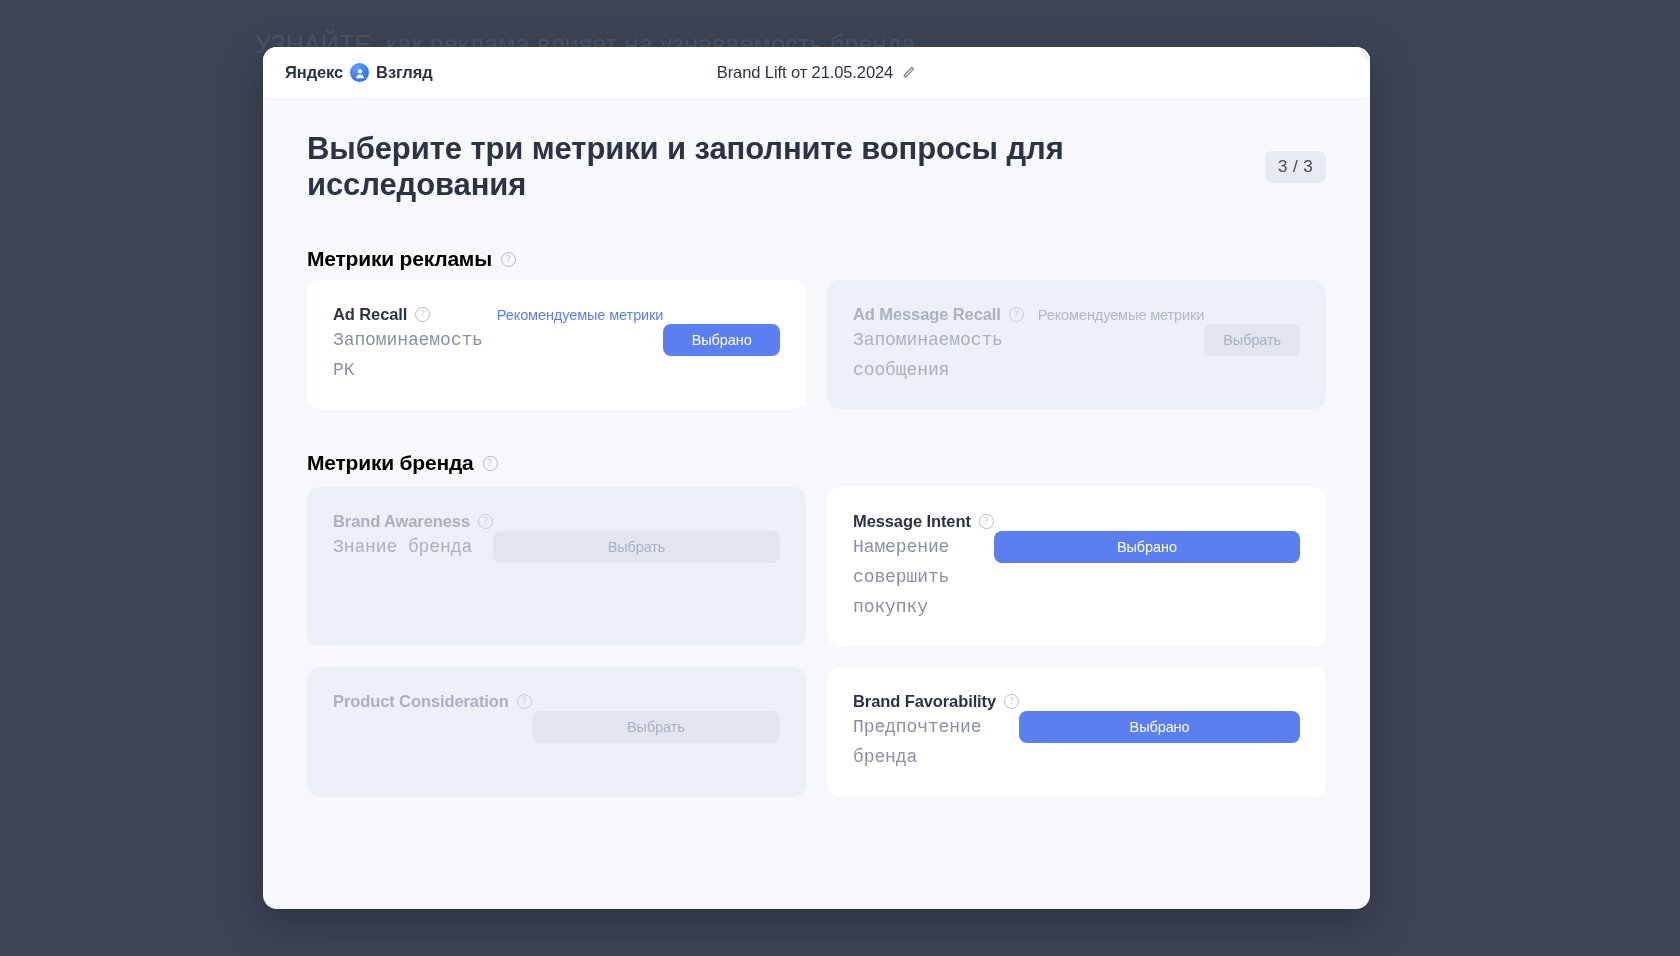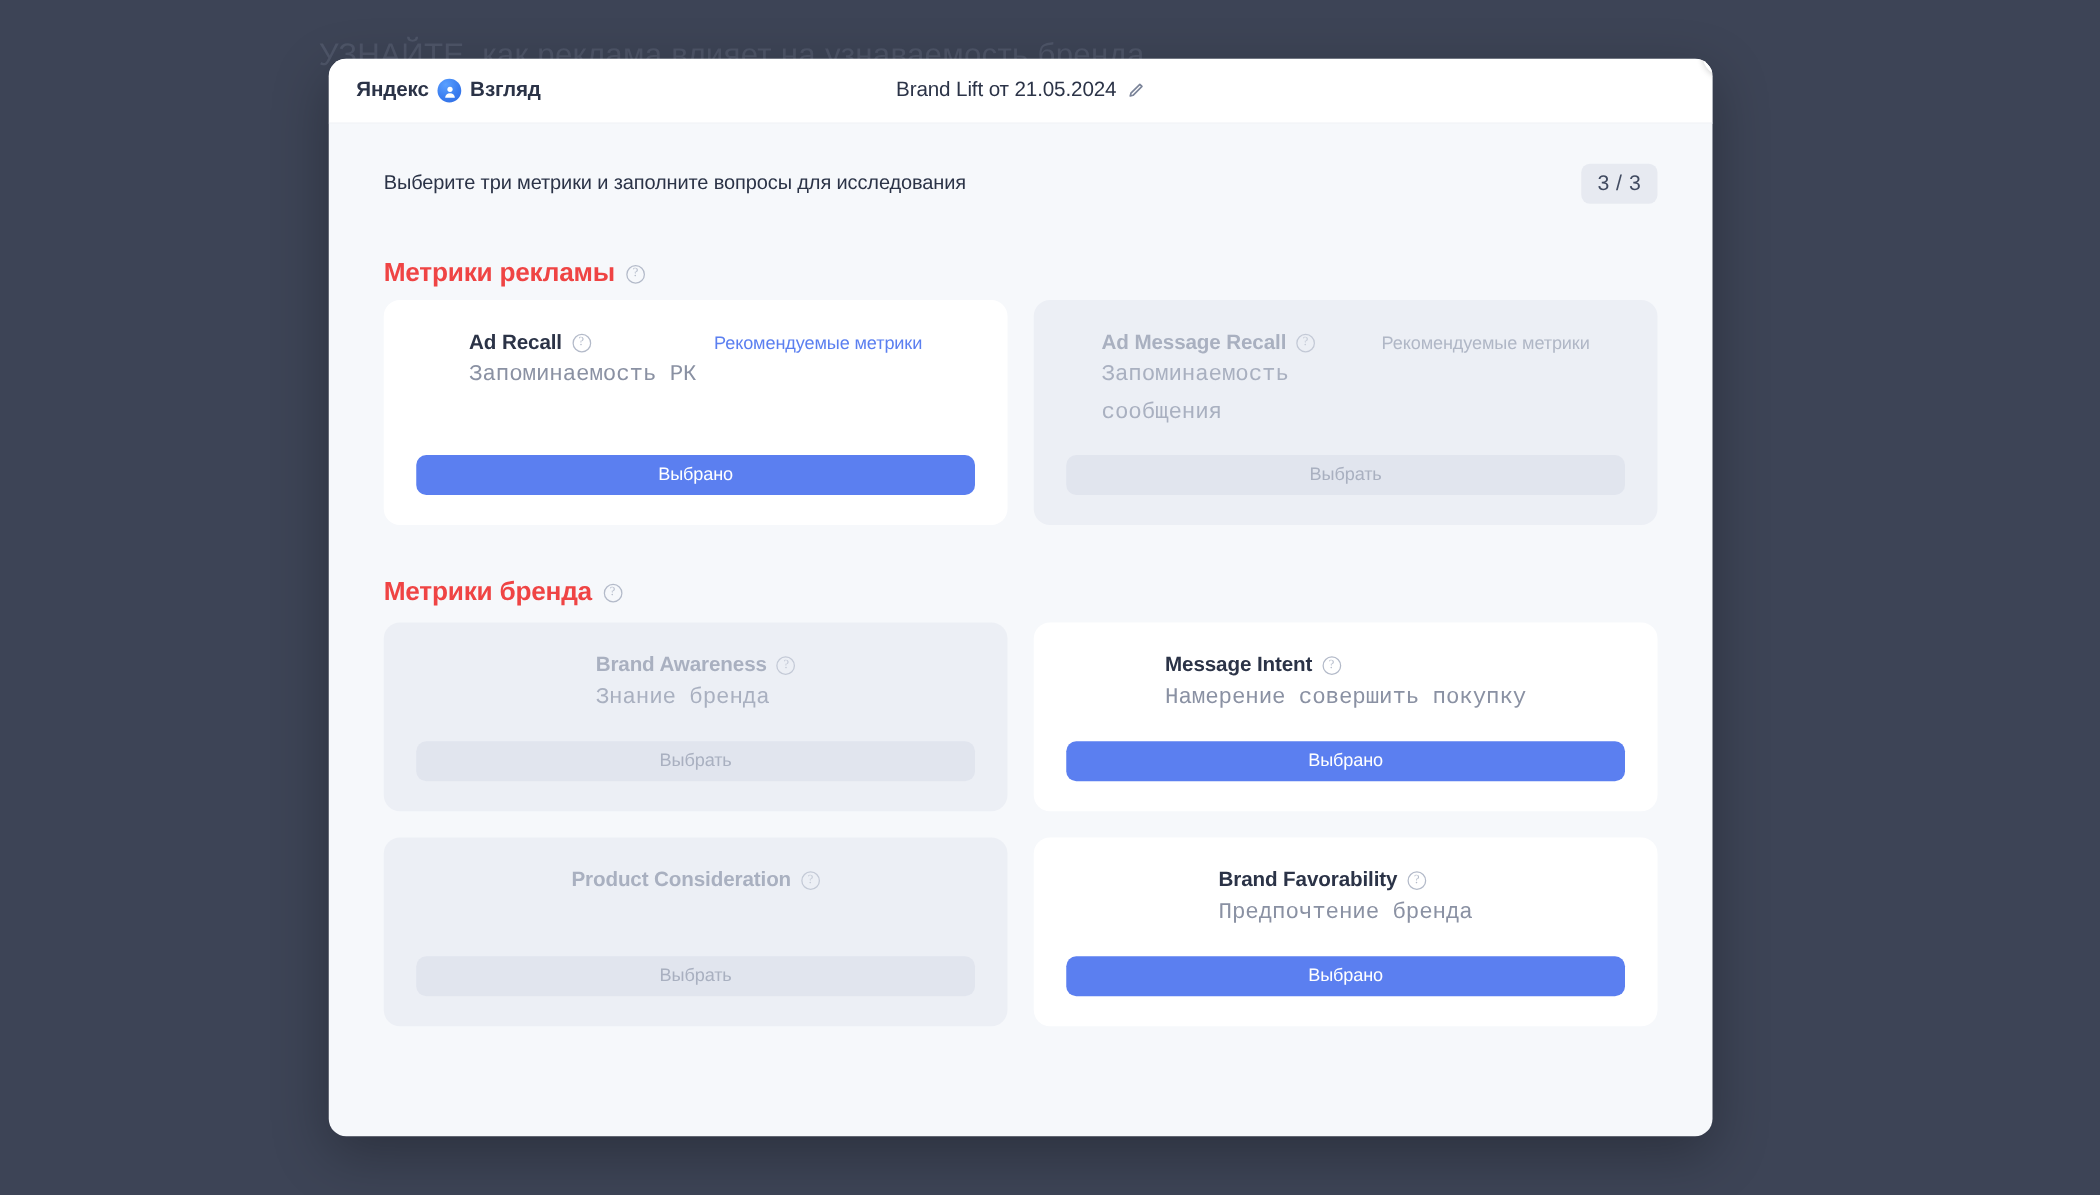--- a/index.html
+++ b/index.html
@@ -114,23 +114,23 @@
   }
 
   .page-head {
     display: flex;
     align-items: center;
     justify-content: space-between;
     margin-bottom: 44px;
   }
 
   .page-title {
-    font-size: 16px;
+    font-size: 31px;
     color: #2b3347;
-    font-weight: 400;
+    font-weight: 700;
     letter-spacing: -0.1px;
   }
 
   .counter-badge {
     background: #e7eaf1;
     color: #404a60;
     font-size: 17px;
     font-weight: 500;
     border-radius: 7px;
     padding: 6px 13px;
@@ -143,21 +143,21 @@
   .section-head {
     display: flex;
     align-items: center;
     gap: 9px;
     margin-bottom: 9px;
   }
 
   .section-title {
     font-size: 21px;
     font-weight: 700;
-    color: #ef4444;
+    color: #000000;
     letter-spacing: -0.2px;
   }
 
   .help-icon {
     width: 15px; height: 15px;
     border-radius: 50%;
     border: 1.3px solid #b3bac9;
     color: #b3bac9;
     font-size: 10px;
     line-height: 12.4px;
@@ -181,22 +181,21 @@
     grid-template-columns: 1fr 1fr;
     gap: 21px;
     margin-bottom: 42px;
   }
 
   .card {
     border-radius: 13px;
     padding: 25px 26px 24px 26px;
     min-height: 128px;
     display: flex;
-    flex-direction: column;
-    align-items: center;
+    flex-direction: row;
   }
   .card.active   { background: #ffffff; }
   .card.inactive { background: #eceff5; }
 
   .card-top {
     display: flex;
     justify-content: space-between;
     align-items: flex-start;
     gap: 14px;
     flex: 1;

